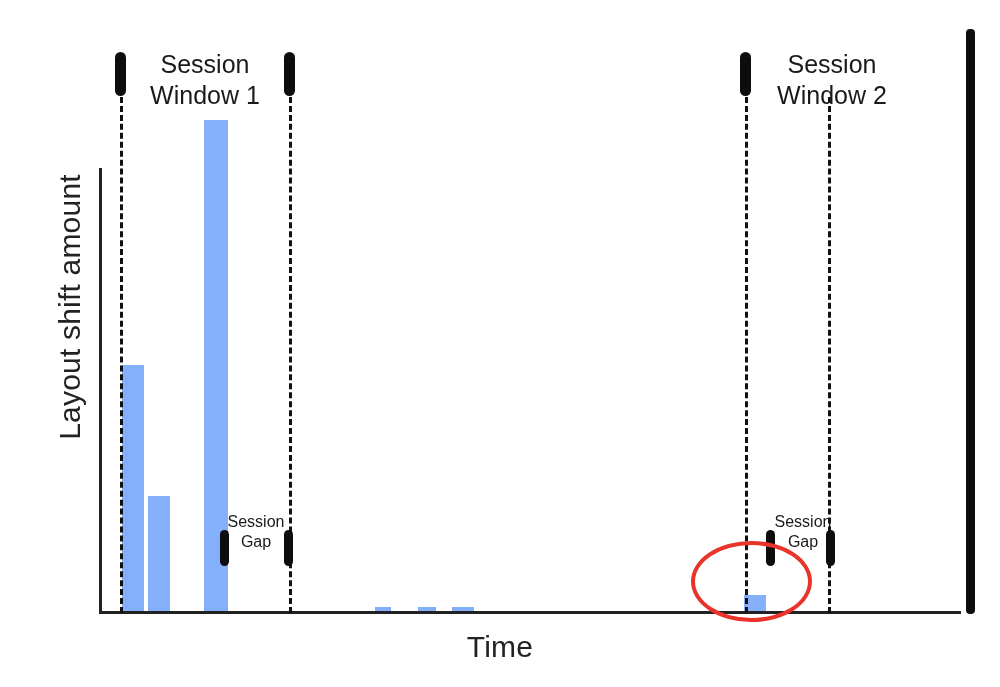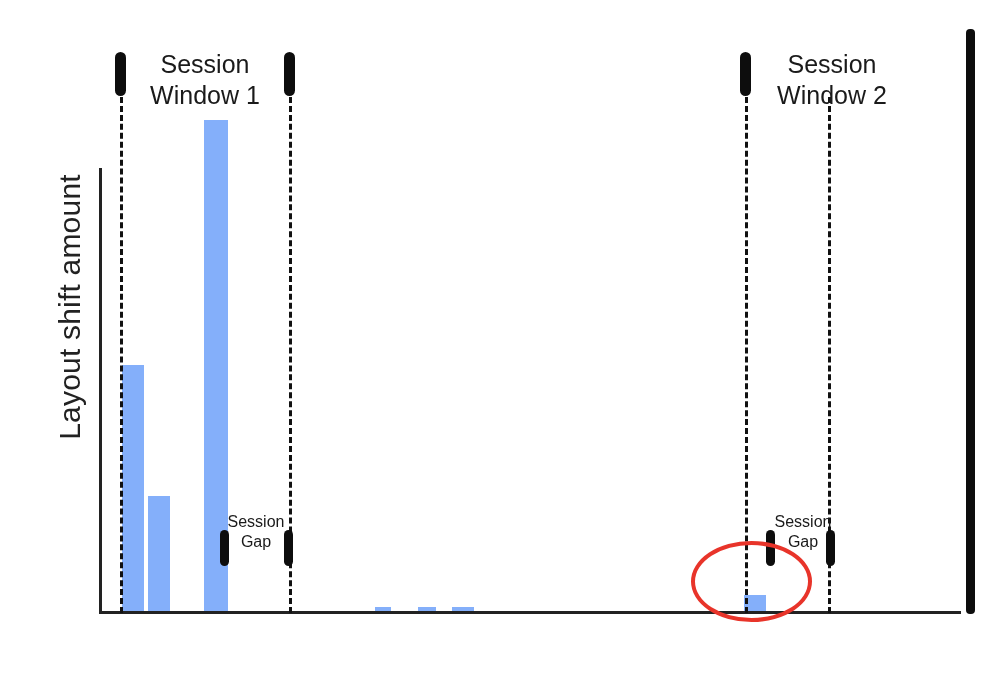--- a/index.html
+++ b/index.html
@@ -165,14 +165,15 @@
   <div class="marker" style="left:220px; top:530px; width:9px; height:36px;"></div>
   <div class="marker" style="left:284px; top:530px; width:9px; height:36px;"></div>
 
   <div class="gap-caption" style="left:765px; top:512px; width:76px;">Session
 Gap</div>
   <div class="marker" style="left:766px; top:530px; width:9px; height:36px;"></div>
   <div class="marker" style="left:826px; top:530px; width:9px; height:36px;"></div>
 
   <div class="highlight-ellipse" style="left:691px; top:541px; width:113px; height:73px;"></div>
 
+  <div class="x-axis-label">Time</div>
 
 </div>
 
 </body></html>

